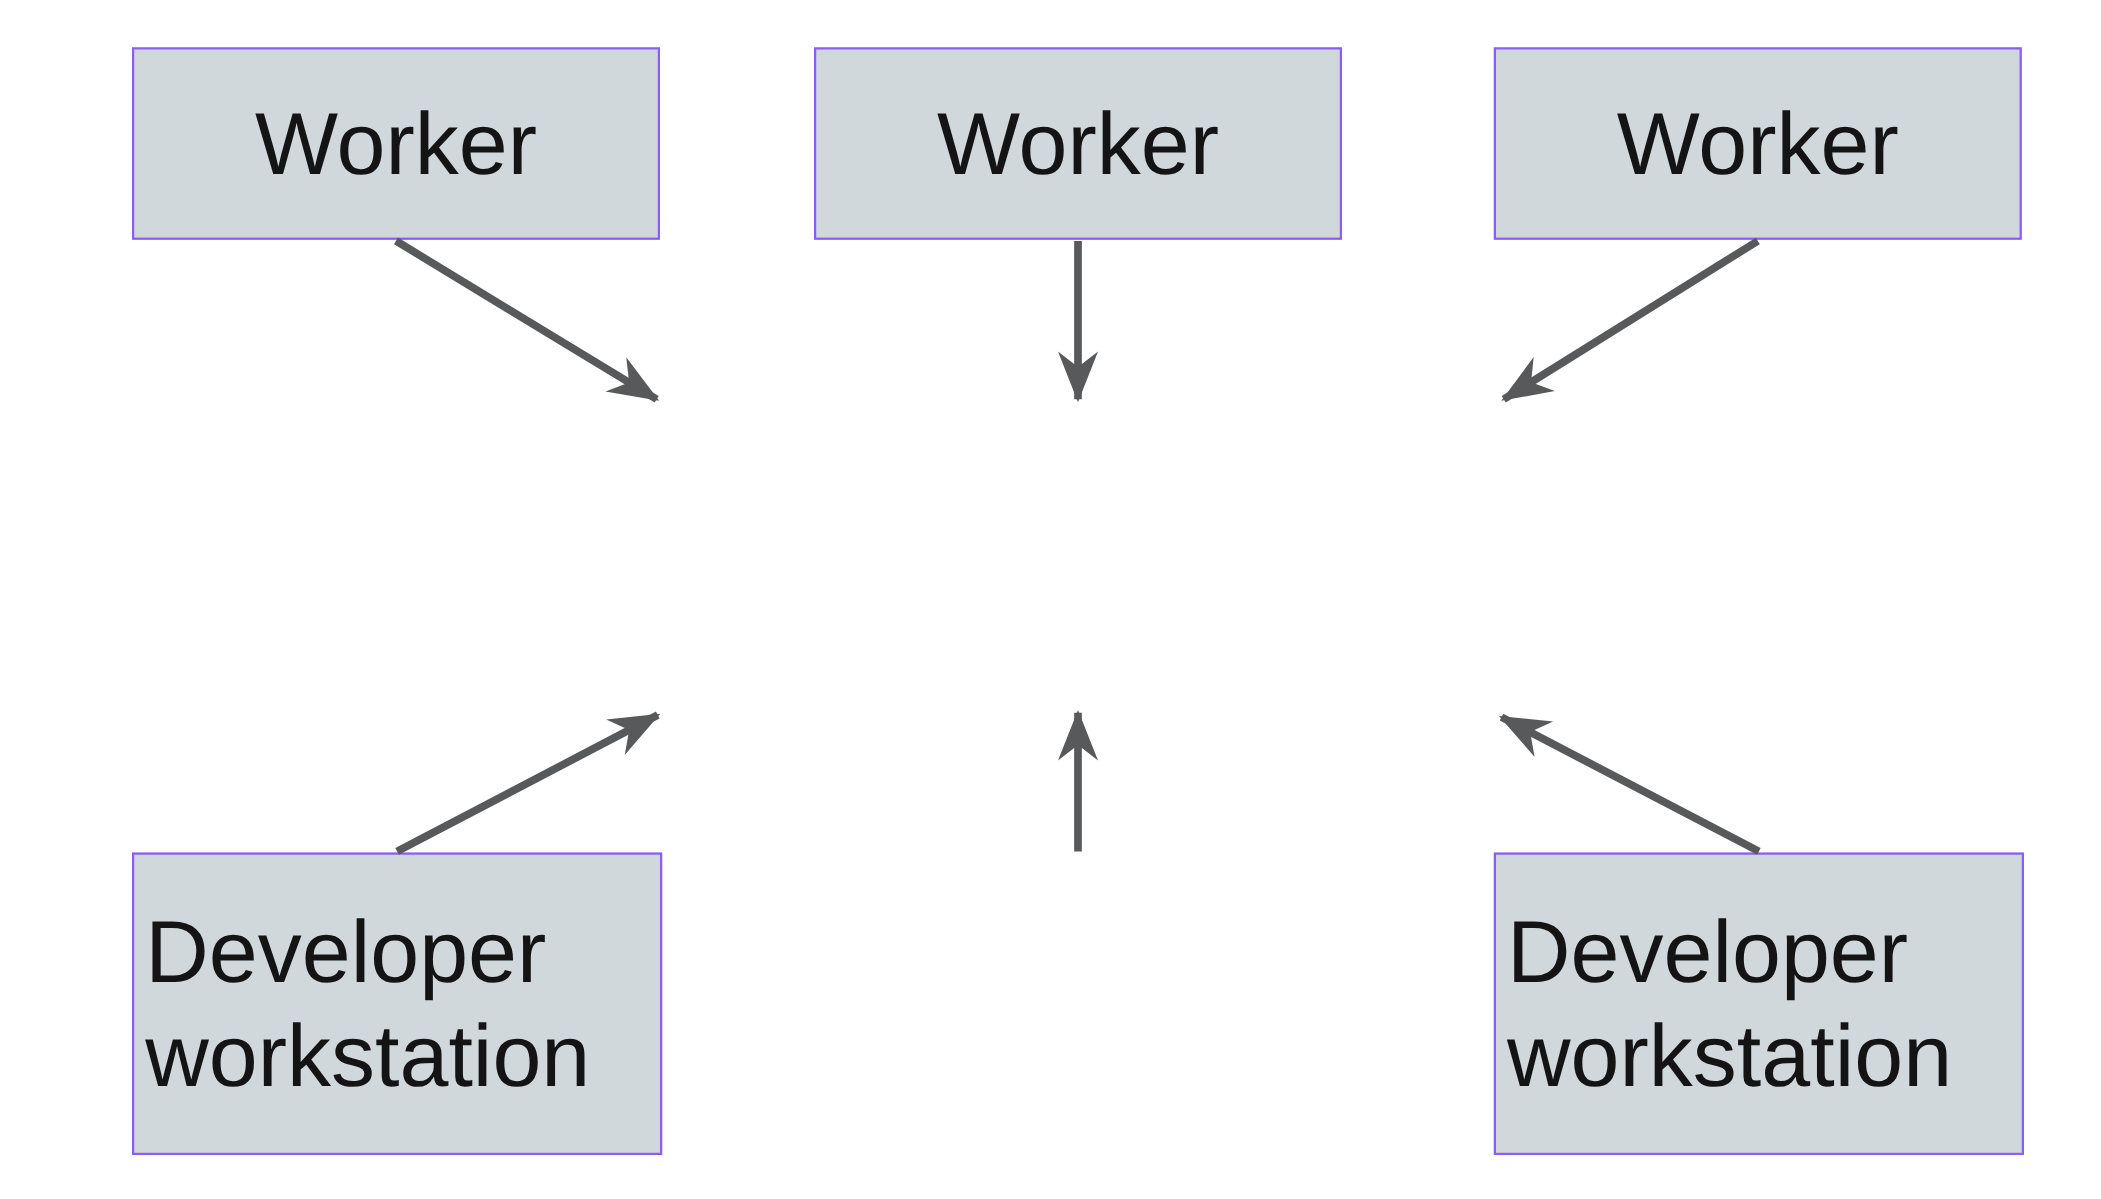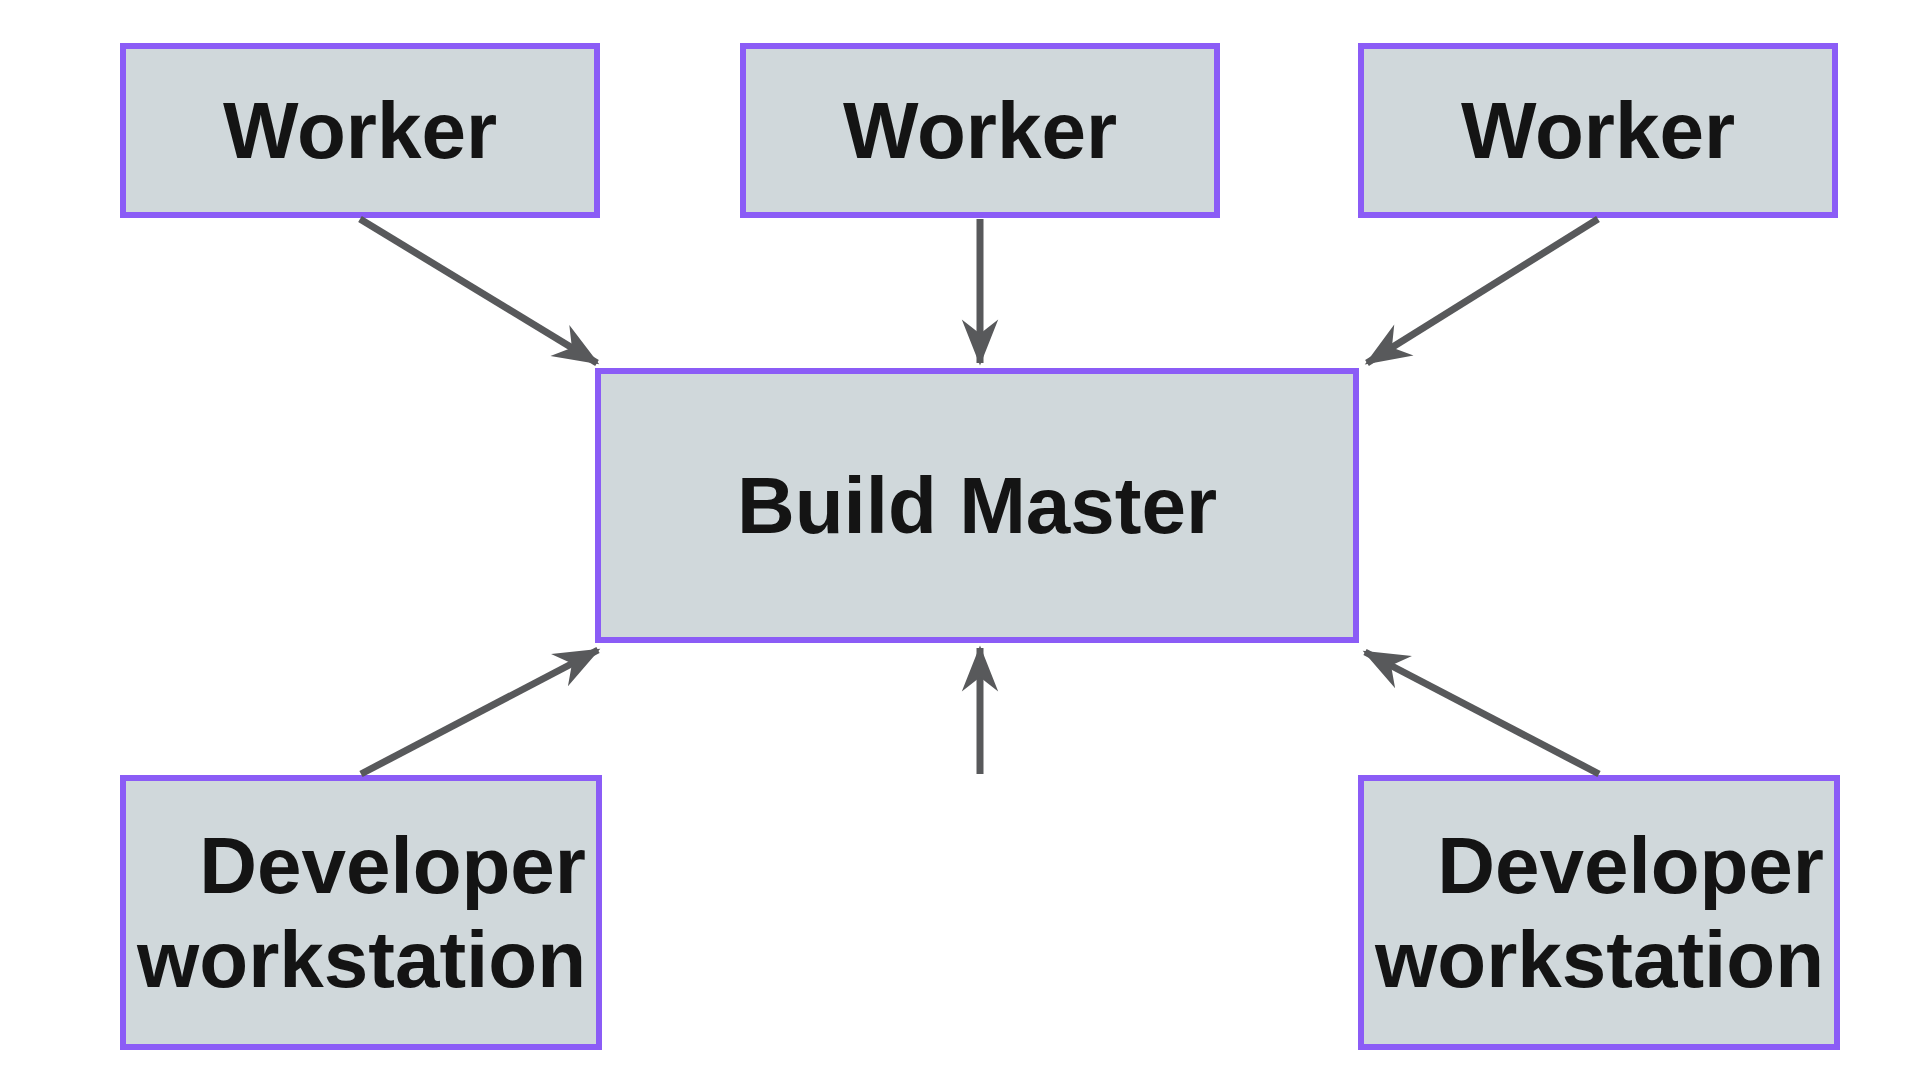--- a/index.html
+++ b/index.html
@@ -12,30 +12,29 @@
     width: 1910px;
     height: 1090px;
     background: #ffffff;
     overflow: hidden;
     font-family: "Liberation Sans", "DejaVu Sans", sans-serif;
   }
   .node {
     position: absolute;
     box-sizing: border-box;
     background: #d0d8db;
-    border: 6px solid #8b5cf6;
+    border: 2px solid #8b5cf6;
     display: flex;
     align-items: center;
     justify-content: center;
-    text-align: right;
+    text-align: left;
     font-size: 80px;
     line-height: 1.17;
     color: #141414;
     padding: 0 10px;
-    font-weight: bold;
   }
   
   .node.worker-1 { left: 120px;  top: 43px;  width: 480px; height: 175px; }
   .node.worker-2 { left: 740px;  top: 43px;  width: 480px; height: 175px; }
   .node.worker-3 { left: 1358px; top: 43px;  width: 480px; height: 175px; }
   
   .node.build-master { left: 595px; top: 368px; width: 764px; height: 275px; }
   
   .node.dev-left  { left: 120px;  top: 775px; width: 482px; height: 275px; }
   .node.ci-server { left: 739px;  top: 775px; width: 482px; height: 275px; }
@@ -64,23 +63,20 @@
   </div>
 
   <div class="node worker-2">
     <span>Worker</span>
   </div>
 
   <div class="node worker-3">
     <span>Worker</span>
   </div>
 
-  <div class="node build-master">
-    <span>Build Master</span>
-  </div>
 
   <div class="node dev-left">
     <span>Developer workstation</span>
   </div>
 
 
   <div class="node dev-right">
     <span>Developer workstation</span>
   </div>
 

